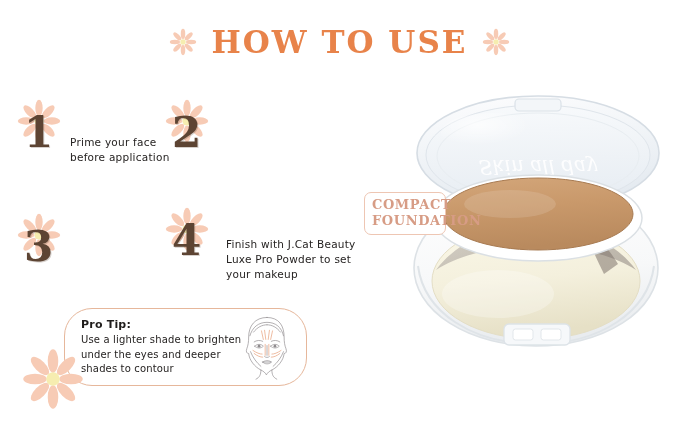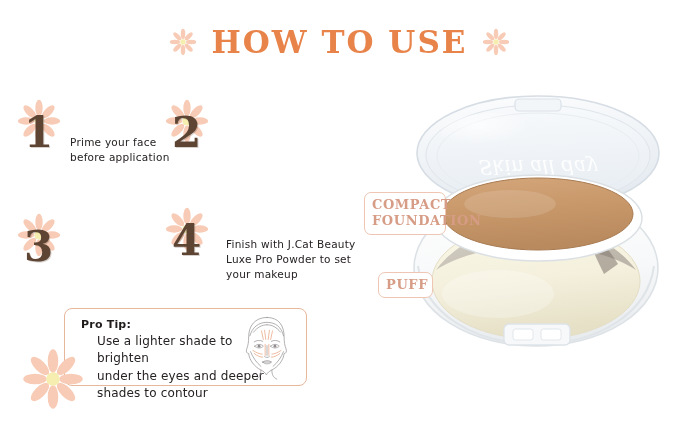--- a/index.html
+++ b/index.html
@@ -89,41 +89,41 @@
   #step-4 .step-text { top: 31px; width: 150px; margin-left: 8px; }
 
   
   #protip-box {
     position: absolute;
     left: 64px;
     top: 308px;
     width: 243px;
     height: 78px;
     border: 1.4px solid #e6b79b;
-    border-radius: 8px;
+    border-radius: 28px;
     background: #ffffff;
     box-sizing: border-box;
   }
   #protip-heading {
     position: absolute;
     left: 16px;
     top: 9px;
     font-family: "DejaVu Sans", sans-serif;
     font-weight: bold;
     font-size: 11px;
     color: #1f1c1b;
     letter-spacing: 0.2px;
   }
   #protip-body {
     position: absolute;
-    left: 32px;
+    left: 16px;
     top: 24px;
     width: 180px;
     font-family: "DejaVu Sans", sans-serif;
-    font-size: 12px;
+    font-size: 10px;
     line-height: 1.45;
     color: #262322;
     letter-spacing: 0.15px;
     white-space: pre-line;
   }
   #protip-face {
     position: absolute;
     right: 8px;
     top: 6px;
   }
@@ -347,21 +347,20 @@
         <ellipse cx="71" cy="29" rx="8.5" ry="19" transform="rotate(45 71 29)"></ellipse>
         <ellipse cx="29" cy="71" rx="8.5" ry="19" transform="rotate(45 29 71)"></ellipse>
         <ellipse cx="71" cy="71" rx="8.5" ry="19" transform="rotate(-45 71 71)"></ellipse>
       </g>
       <circle cx="50" cy="50" r="11" fill="#f6edb0"></circle>
     </svg>
   </span>
 
   <div class="callout" id="callout-compact">COMPACT
 FOUNDATION</div>
-  <div class="callout" id="callout-puff">PUFF</div>
 
   <div id="product">
     <svg width="281" height="276" viewBox="0 0 281 276" aria-hidden="true">
       <defs>
         <linearGradient id="lidGrad" x1="0" y1="0" x2="0.25" y2="1">
           <stop offset="0%" stop-color="#fdfdfe"></stop>
           <stop offset="45%" stop-color="#f2f5f8"></stop>
           <stop offset="100%" stop-color="#e4eaf0"></stop>
         </linearGradient>
         <linearGradient id="lidInner" x1="0" y1="0" x2="0.1" y2="1">

